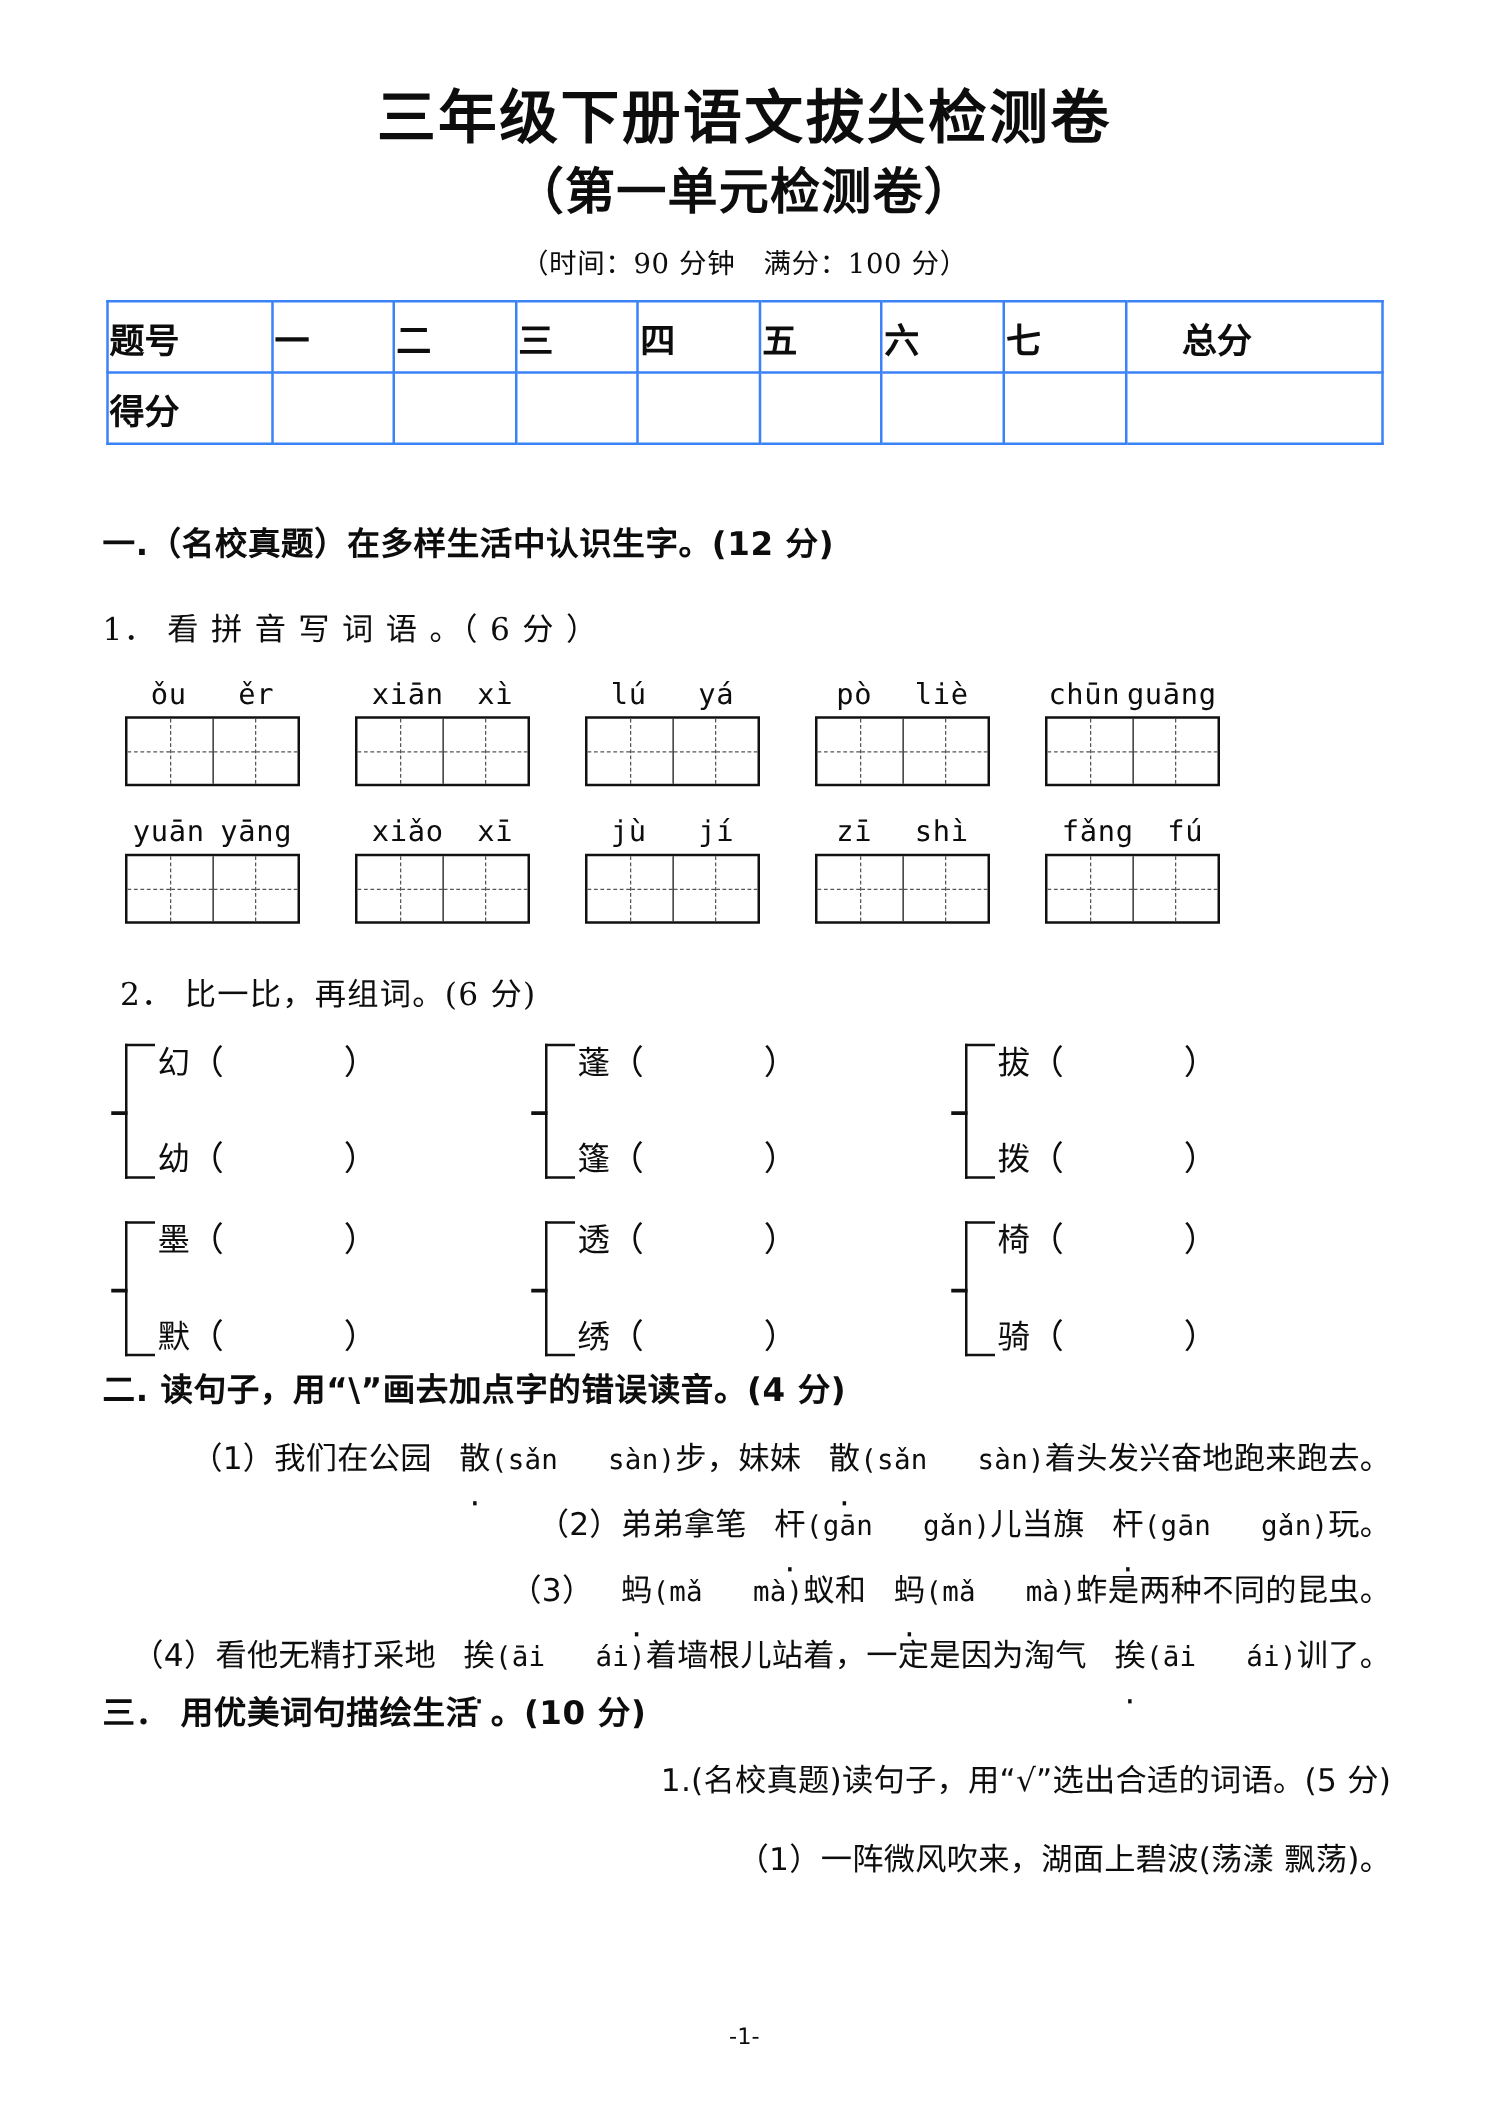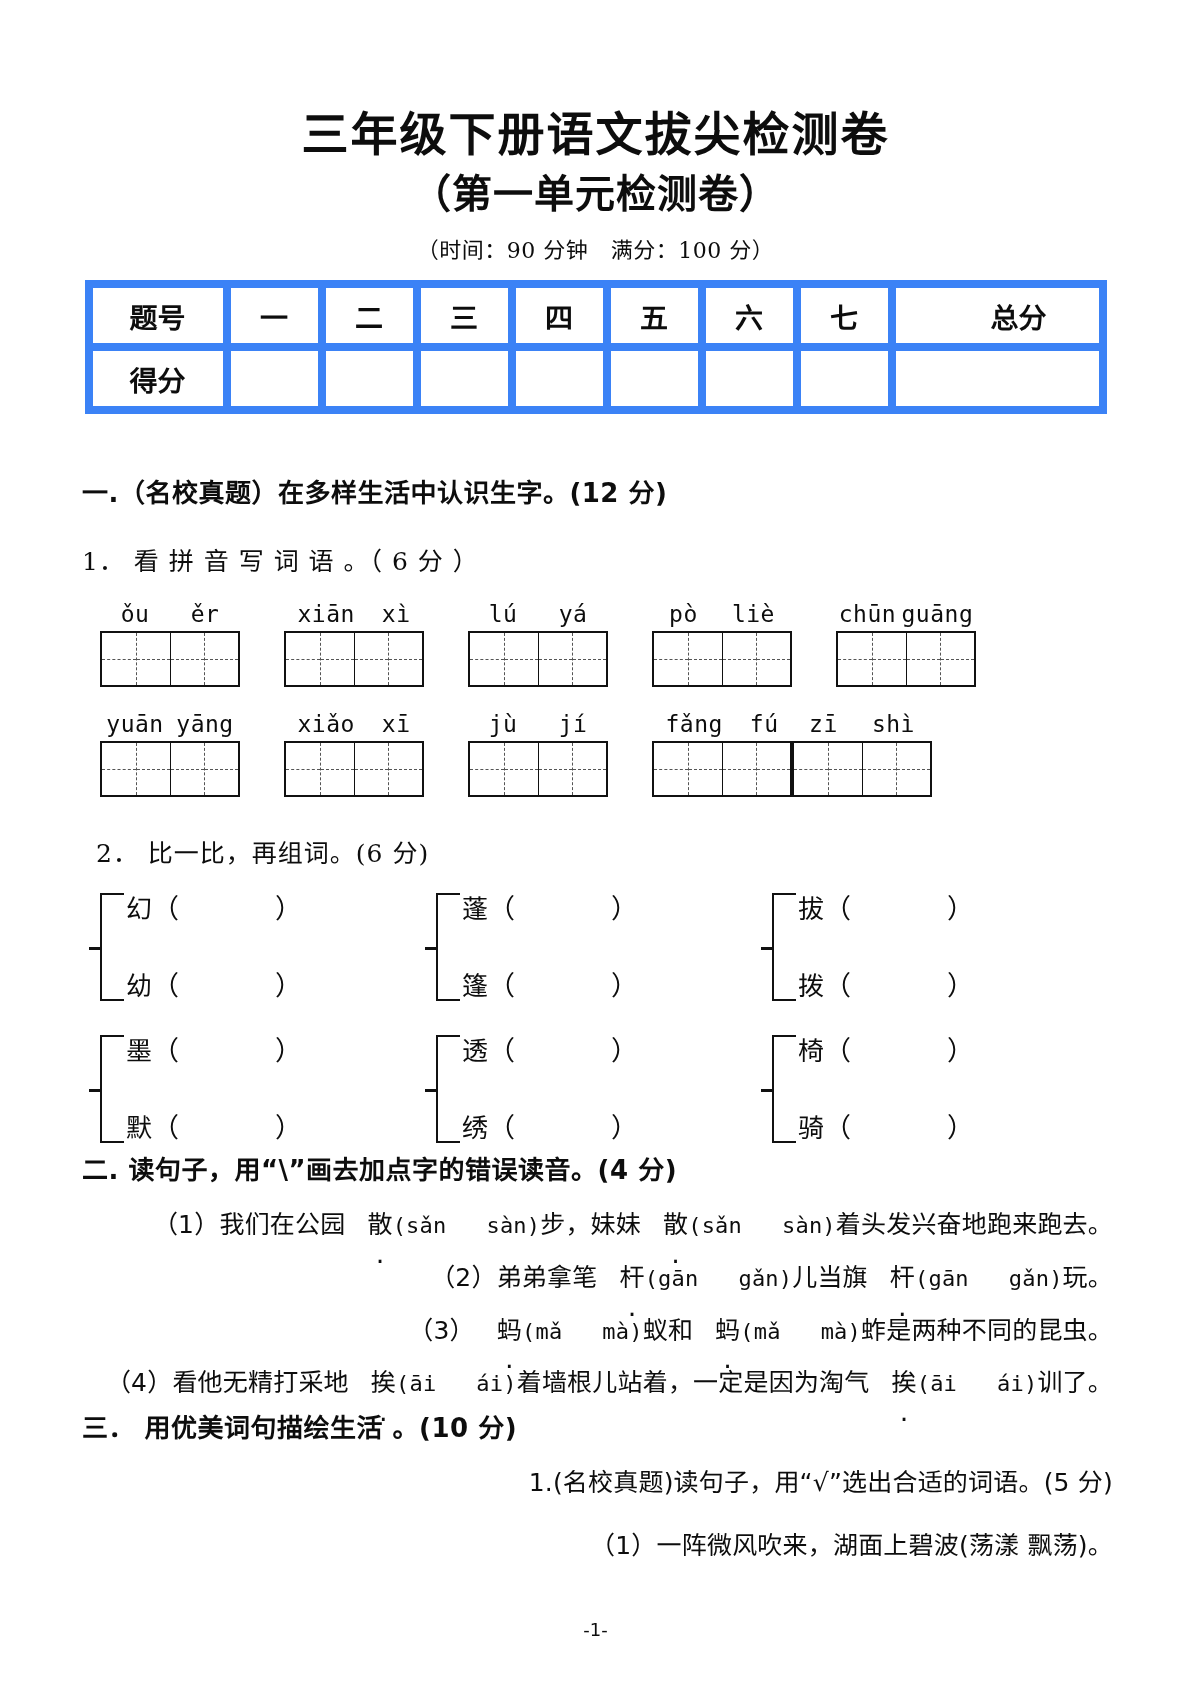--- a/index.html
+++ b/index.html
@@ -25,21 +25,21 @@
   }
 
   
   .title-main {
     text-align: center;
     font-family: "DejaVu Sans", "Liberation Sans", sans-serif;
     font-weight: bold;
     font-size: 47px;
     letter-spacing: 2px;
     margin: 0;
-    padding-top: 108px;
+    padding-top: 68px;
     line-height: 1.15;
   }
   .title-sub {
     text-align: center;
     font-family: "DejaVu Sans", "Liberation Sans", sans-serif;
     font-weight: bold;
     font-size: 40px;
     letter-spacing: 1px;
     margin: 8px 0 0 0;
     line-height: 1.2;
@@ -55,23 +55,23 @@
   .score-table-wrap {
     margin: 16px auto 0 auto;
     width: 1022px;
   }
   table.score-table {
     border-collapse: collapse;
     width: 100%;
     table-layout: fixed;
   }
   table.score-table td {
-    border: 8px solid #3b82f6;
+    border: 2px solid #3b82f6;
     height: 53px;
-    text-align: center;
+    text-align: left;
     vertical-align: middle;
     font-size: 28px;
     font-weight: bold;
     font-family: Liberation Sans, sans-serif;
   }
   table.score-table td.label-cell { width: 128px; }
   table.score-table td.total-cell { width: 158px; padding-left: 44px; }
 
   
   .section-head {
@@ -346,36 +346,36 @@
             <span>jù</span>
             <span>jí</span>
           </div>
           <div class="grid">
             <div class="cell"></div>
             <div class="cell"></div>
             <div class="cell"></div>
             <div class="cell"></div>
           </div>
         </div>
+        <div class="pinyin-group" style="margin-right: 44px;">
+          <div class="pinyin-labels">
+            <span>zī</span>
+            <span>shì</span>
+          </div>
+          <div class="grid">
+            <div class="cell"></div>
+            <div class="cell"></div>
+            <div class="cell"></div>
+            <div class="cell"></div>
+          </div>
+        </div>
         <div class="pinyin-group" style="margin-right: 0px;">
           <div class="pinyin-labels">
             <span>fǎng</span>
             <span>fú</span>
-          </div>
-          <div class="grid">
-            <div class="cell"></div>
-            <div class="cell"></div>
-            <div class="cell"></div>
-            <div class="cell"></div>
-          </div>
-        </div>
-        <div class="pinyin-group" style="margin-right: 44px;">
-          <div class="pinyin-labels">
-            <span>zī</span>
-            <span>shì</span>
           </div>
           <div class="grid">
             <div class="cell"></div>
             <div class="cell"></div>
             <div class="cell"></div>
             <div class="cell"></div>
           </div>
         </div>
       </div>
   </div>

